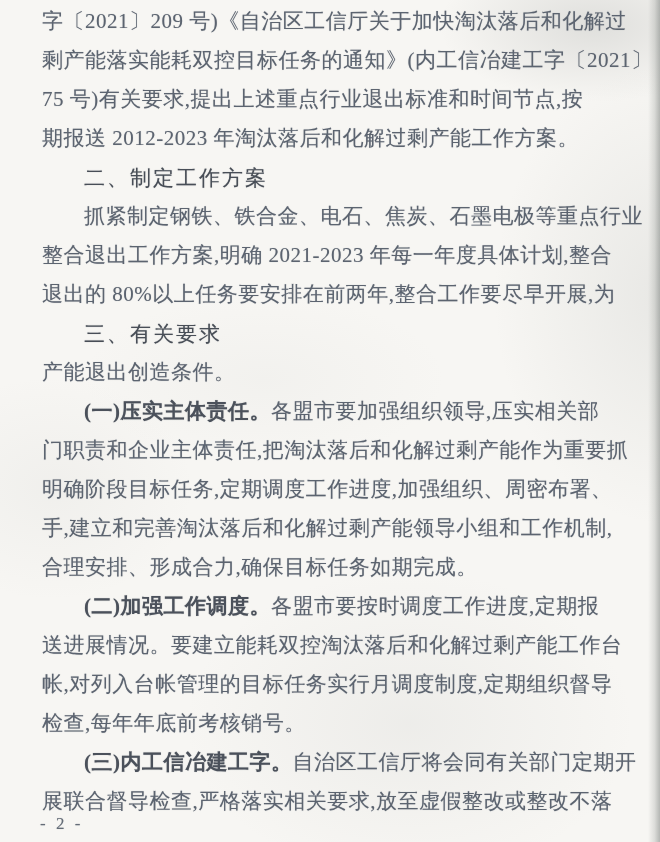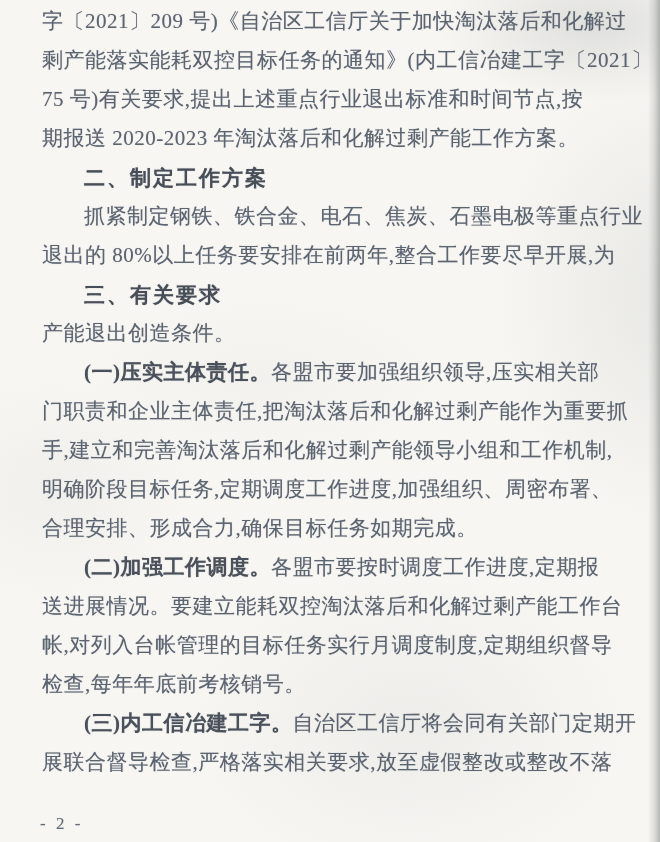--- a/index.html
+++ b/index.html
@@ -47,21 +47,21 @@
     line-height: 39px;
     white-space: nowrap;
     letter-spacing: 0.5px;
     text-shadow: 0 0 1px rgba(92,100,111,0.40);
   }
   .line.indent {
     padding-left: 42px;
   }
   .line.heading {
     font-family: "Liberation Sans", "DejaVu Sans", sans-serif;
-    font-weight: bold;
+    font-weight: normal;
     font-size: 21px;
     letter-spacing: 2px;
     color: #484e57;
     text-shadow: 0 0 1px rgba(72,78,87,0.45);
   }
   .lead {
     font-weight: bold;
     color: #4b515b;
     text-shadow: 0 0 1px rgba(75,81,91,0.45);
   }
@@ -76,30 +76,31 @@
   }
 </style>
 </head>
 <body>
 
 <div class="page">
   <div id="doc" class="doc">
       <div class="line body">字〔2021〕209 号)《自治区工信厅关于加快淘汰落后和化解过</div>
       <div class="line body">剩产能落实能耗双控目标任务的通知》(内工信冶建工字〔2021〕</div>
       <div class="line body">75 号)有关要求,提出上述重点行业退出标准和时间节点,按</div>
-      <div class="line body">期报送 2020-2023 年淘汰落后和化解过剩产能工作方案。</div>
+      <div class="line body">期报送 2012-2023 年淘汰落后和化解过剩产能工作方案。</div>
       <div class="line heading indent">二、制定工作方案</div>
       <div class="line body indent">抓紧制定钢铁、铁合金、电石、焦炭、石墨电极等重点行业</div>
+      <div class="line body">整合退出工作方案,明确 2021-2023 年每一年度具体计划,整合</div>
       <div class="line body">退出的 80%以上任务要安排在前两年,整合工作要尽早开展,为</div>
       <div class="line heading indent">三、有关要求</div>
       <div class="line body">产能退出创造条件。</div>
       <div class="line body indent"><span class="lead">(一)压实主体责任。</span>各盟市要加强组织领导,压实相关部</div>
       <div class="line body">门职责和企业主体责任,把淘汰落后和化解过剩产能作为重要抓</div>
+      <div class="line body">明确阶段目标任务,定期调度工作进度,加强组织、周密布署、</div>
       <div class="line body">手,建立和完善淘汰落后和化解过剩产能领导小组和工作机制,</div>
-      <div class="line body">明确阶段目标任务,定期调度工作进度,加强组织、周密布署、</div>
       <div class="line body">合理安排、形成合力,确保目标任务如期完成。</div>
       <div class="line body indent"><span class="lead">(二)加强工作调度。</span>各盟市要按时调度工作进度,定期报</div>
       <div class="line body">送进展情况。要建立能耗双控淘汰落后和化解过剩产能工作台</div>
       <div class="line body">帐,对列入台帐管理的目标任务实行月调度制度,定期组织督导</div>
       <div class="line body">检查,每年年底前考核销号。</div>
       <div class="line body indent"><span class="lead">(三)内工信冶建工字。</span>自治区工信厅将会同有关部门定期开</div>
       <div class="line body">展联合督导检查,严格落实相关要求,放至虚假整改或整改不落</div>
     </div>
   <div class="footer">- 2 -</div>
   <div class="scan-edge"></div>

